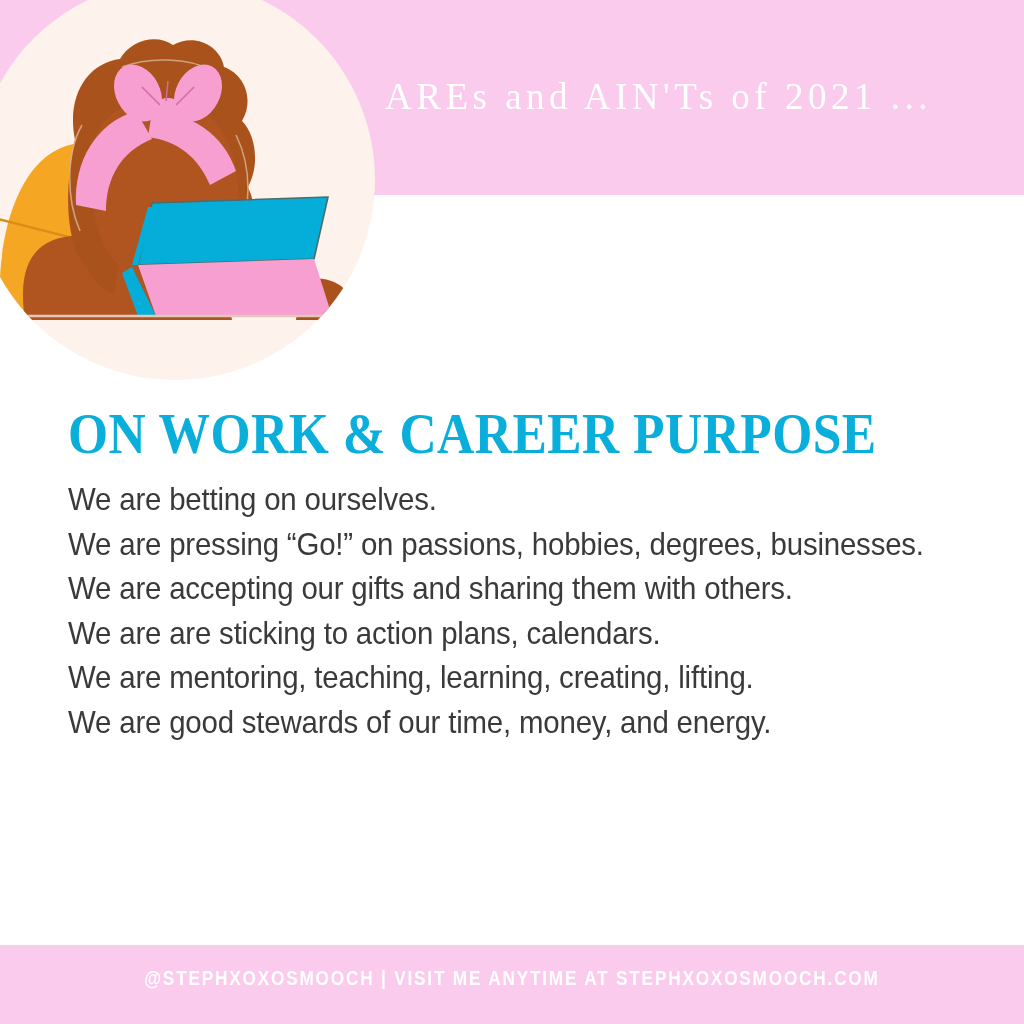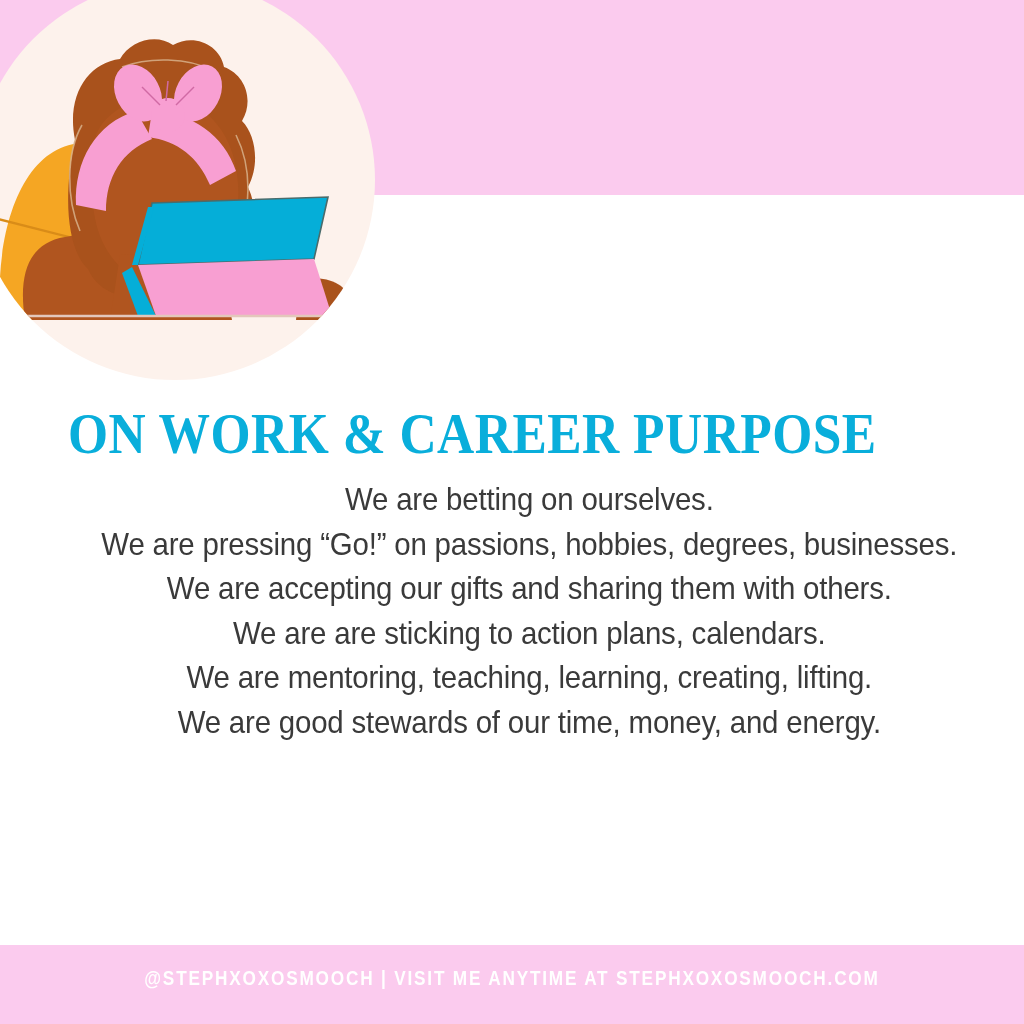--- a/index.html
+++ b/index.html
@@ -72,21 +72,20 @@
     line-height: 1.02;
     margin: 0 0 14px 0;
     transform: scaleX(0.92);
     transform-origin: left center;
     white-space: nowrap;
   }
   .statement-list {
     list-style: none;
     margin: 0;
     padding: 0;
-    text-align: center;
   }
   .statement-item {
     font-family: "Liberation Sans", sans-serif;
     font-size: 30.5px;
     font-weight: 400;
     color: #3a3a3a;
     line-height: 44.5px;
     letter-spacing: -0.2px;
     white-space: nowrap;
     transform: scaleX(0.965);
@@ -118,20 +117,21 @@
     white-space: nowrap;
   }
 </style>
 </head>
 <body>
 
 <div id="canvas">
 
   <div class="header-band"></div>
 
+  <div class="header-title">AREs and AIN'Ts of 2021 ...</div>
 
   <div class="illustration">
     <svg viewBox="0 0 420 420" xmlns="http://www.w3.org/2000/svg">
       <defs>
         <clipPath id="circleClip">
           <circle cx="205" cy="205" r="200"></circle>
         </clipPath>
       </defs>
 
       <circle cx="205" cy="205" r="200" fill="#fdf2ec"></circle>

